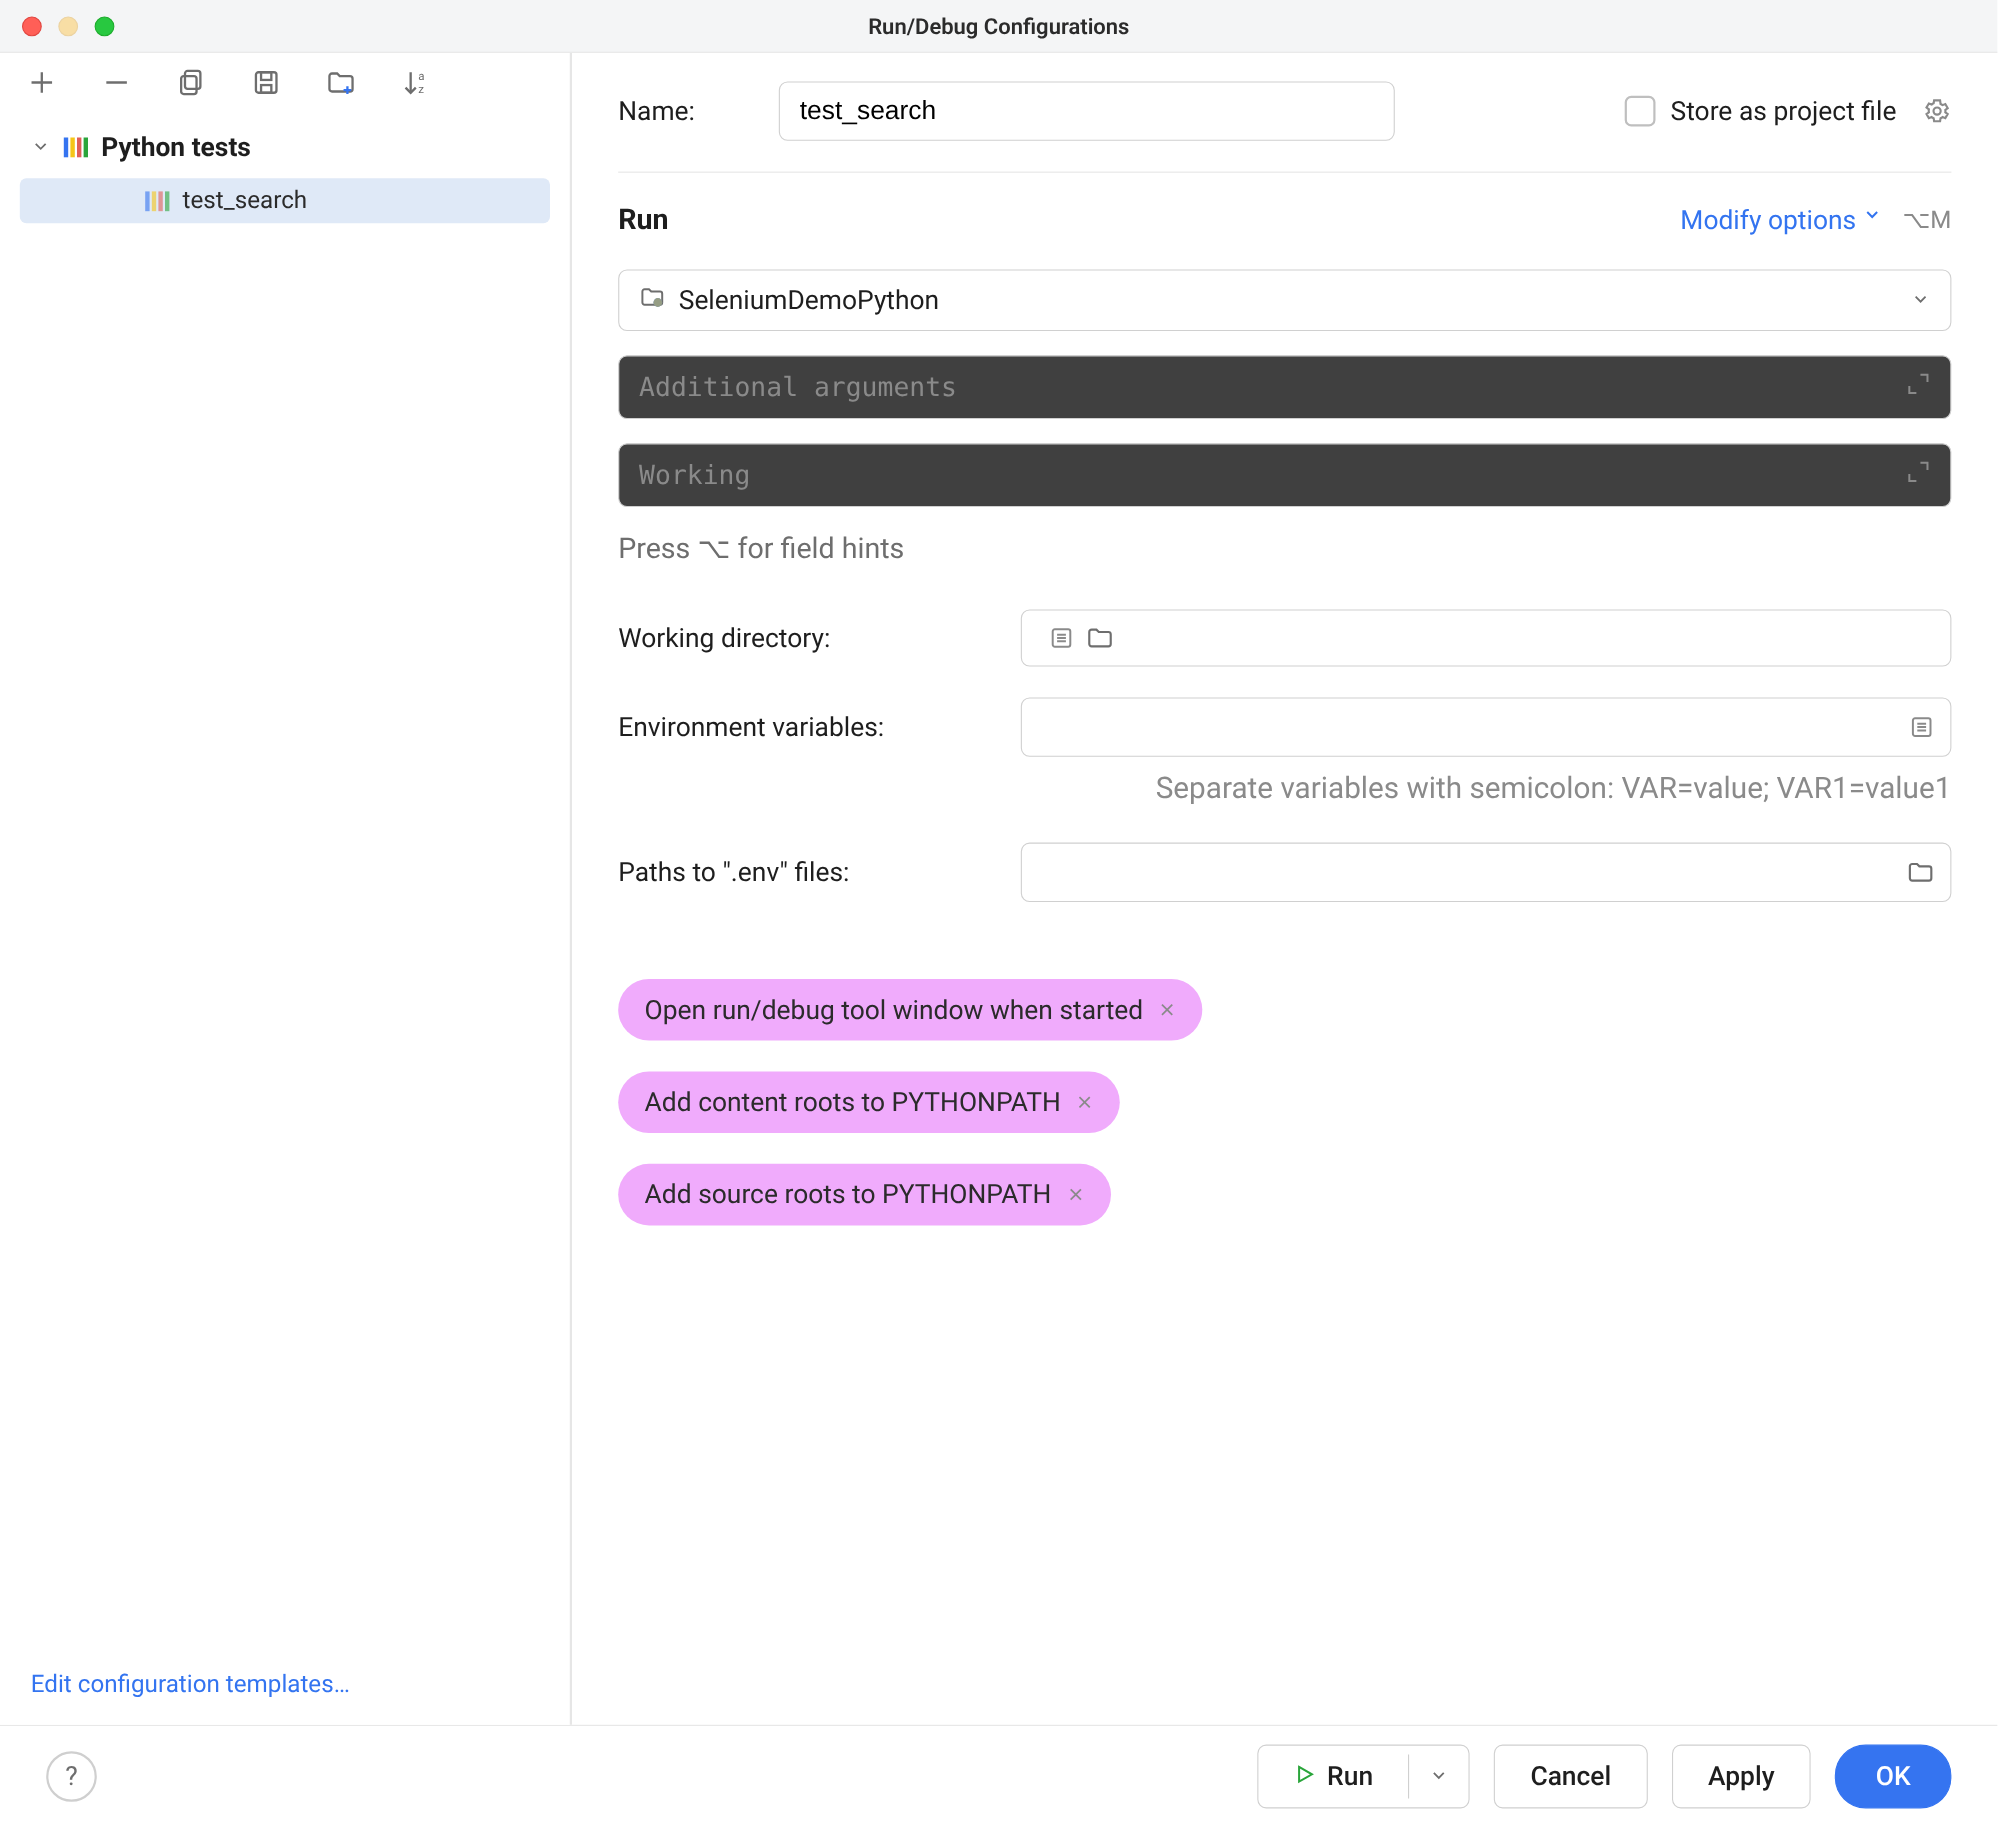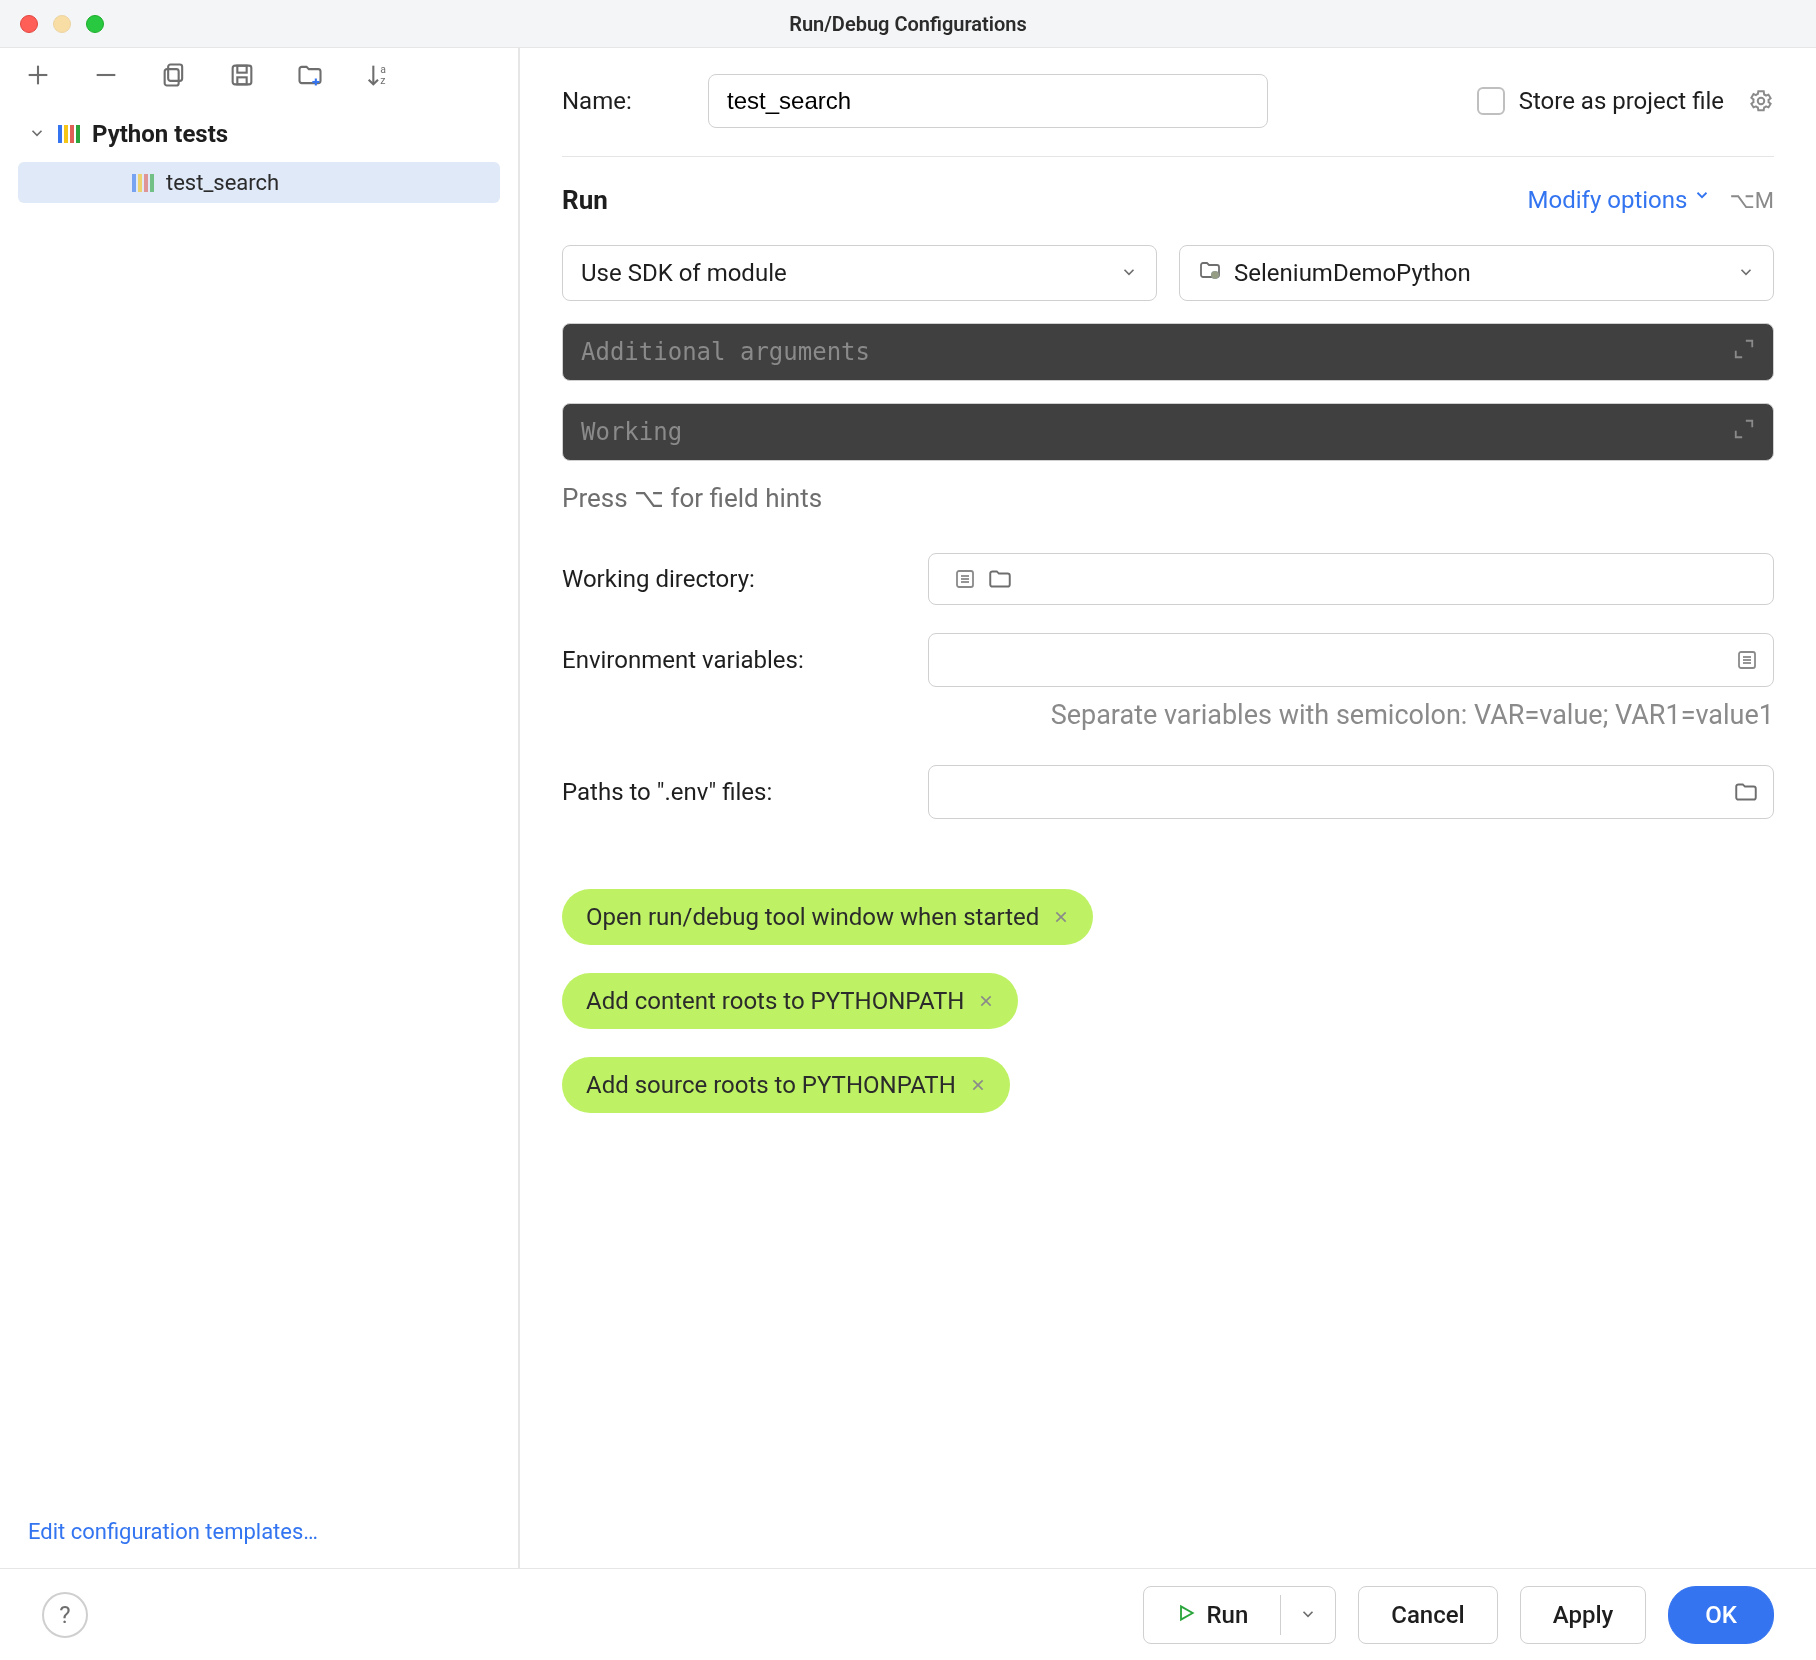--- a/index.html
+++ b/index.html
@@ -156,21 +156,21 @@
     border: 1.5px solid #d0d0d0; border-radius: 8px;
     padding: 12px 14px; font-size: 24px; background:#fff;
   }
   .field-row .finput input { border:none; outline:none; flex:1; font-size: 24px; }
   .side-icon { color:#8a8a8a; margin-left:10px; display:inline-flex; cursor:pointer; }
 
   .env-hint { color:#8a8a8a; font-size: 27px; margin: -16px 0 34px auto; text-align:right; width: calc(100% - 366px); margin-left: 366px; }
 
   .chips { margin-top: 70px; display:flex; flex-direction:column; gap: 28px; align-items:flex-start; }
   .chip {
-    background:#bef264; border-radius: 999px;
+    background:#f0abfc; border-radius: 999px;
     display:inline-flex; align-items:center; gap: 14px;
     padding: 14px 24px; font-size: 24px; color:#2b2b2b;
   }
   .chip .x { color:#8a8a8a; cursor:pointer; }
 
   
   .buttonbar {
     height: 92px; border-top: 1px solid #e6e6e6;
     display:flex; align-items:center; padding: 0 42px;
     gap: 22px; background:#fff;
@@ -305,28 +305,20 @@
         <span>Modify options</span>
         <svg width="18" height="18" viewBox="0 0 24 24" fill="none" stroke="#3374f0" stroke-width="2.4">
             <polyline points="6 9 12 15 18 9"></polyline>
           </svg>
       </div>
       <div class="shortcut">⌥M</div>
     </div>
 
     <div class="grid-sdk">
       <div class="dropdown">
-        <span>Use SDK of module</span>
-        <span class="chev-down">
-          <svg width="18" height="18" viewBox="0 0 24 24" fill="none" stroke="#6e6e6e" stroke-width="2.2">
-              <polyline points="6 9 12 15 18 9"></polyline>
-            </svg>
-        </span>
-      </div>
-      <div class="dropdown">
         <span class="folder-icon">
           <svg width="24" height="24" viewBox="0 0 24 24" fill="none" stroke="#6e6e6e" stroke-width="1.8">
               <path d="M3 7a2 2 0 0 1 2-2h4l2 2h8a2 2 0 0 1 2 2v8a2 2 0 0 1-2 2H5a2 2 0 0 1-2-2z"></path>
               <circle cx="17" cy="17" r="4" fill="#3574f0" stroke="none"></circle>
               <circle cx="17" cy="17" r="4" fill="#f5c518" stroke="none" opacity=".5"></circle>
             </svg>
         </span>
         <span>SeleniumDemoPython</span>
         <span class="chev-down">
           <svg width="18" height="18" viewBox="0 0 24 24" fill="none" stroke="#6e6e6e" stroke-width="2.2">

